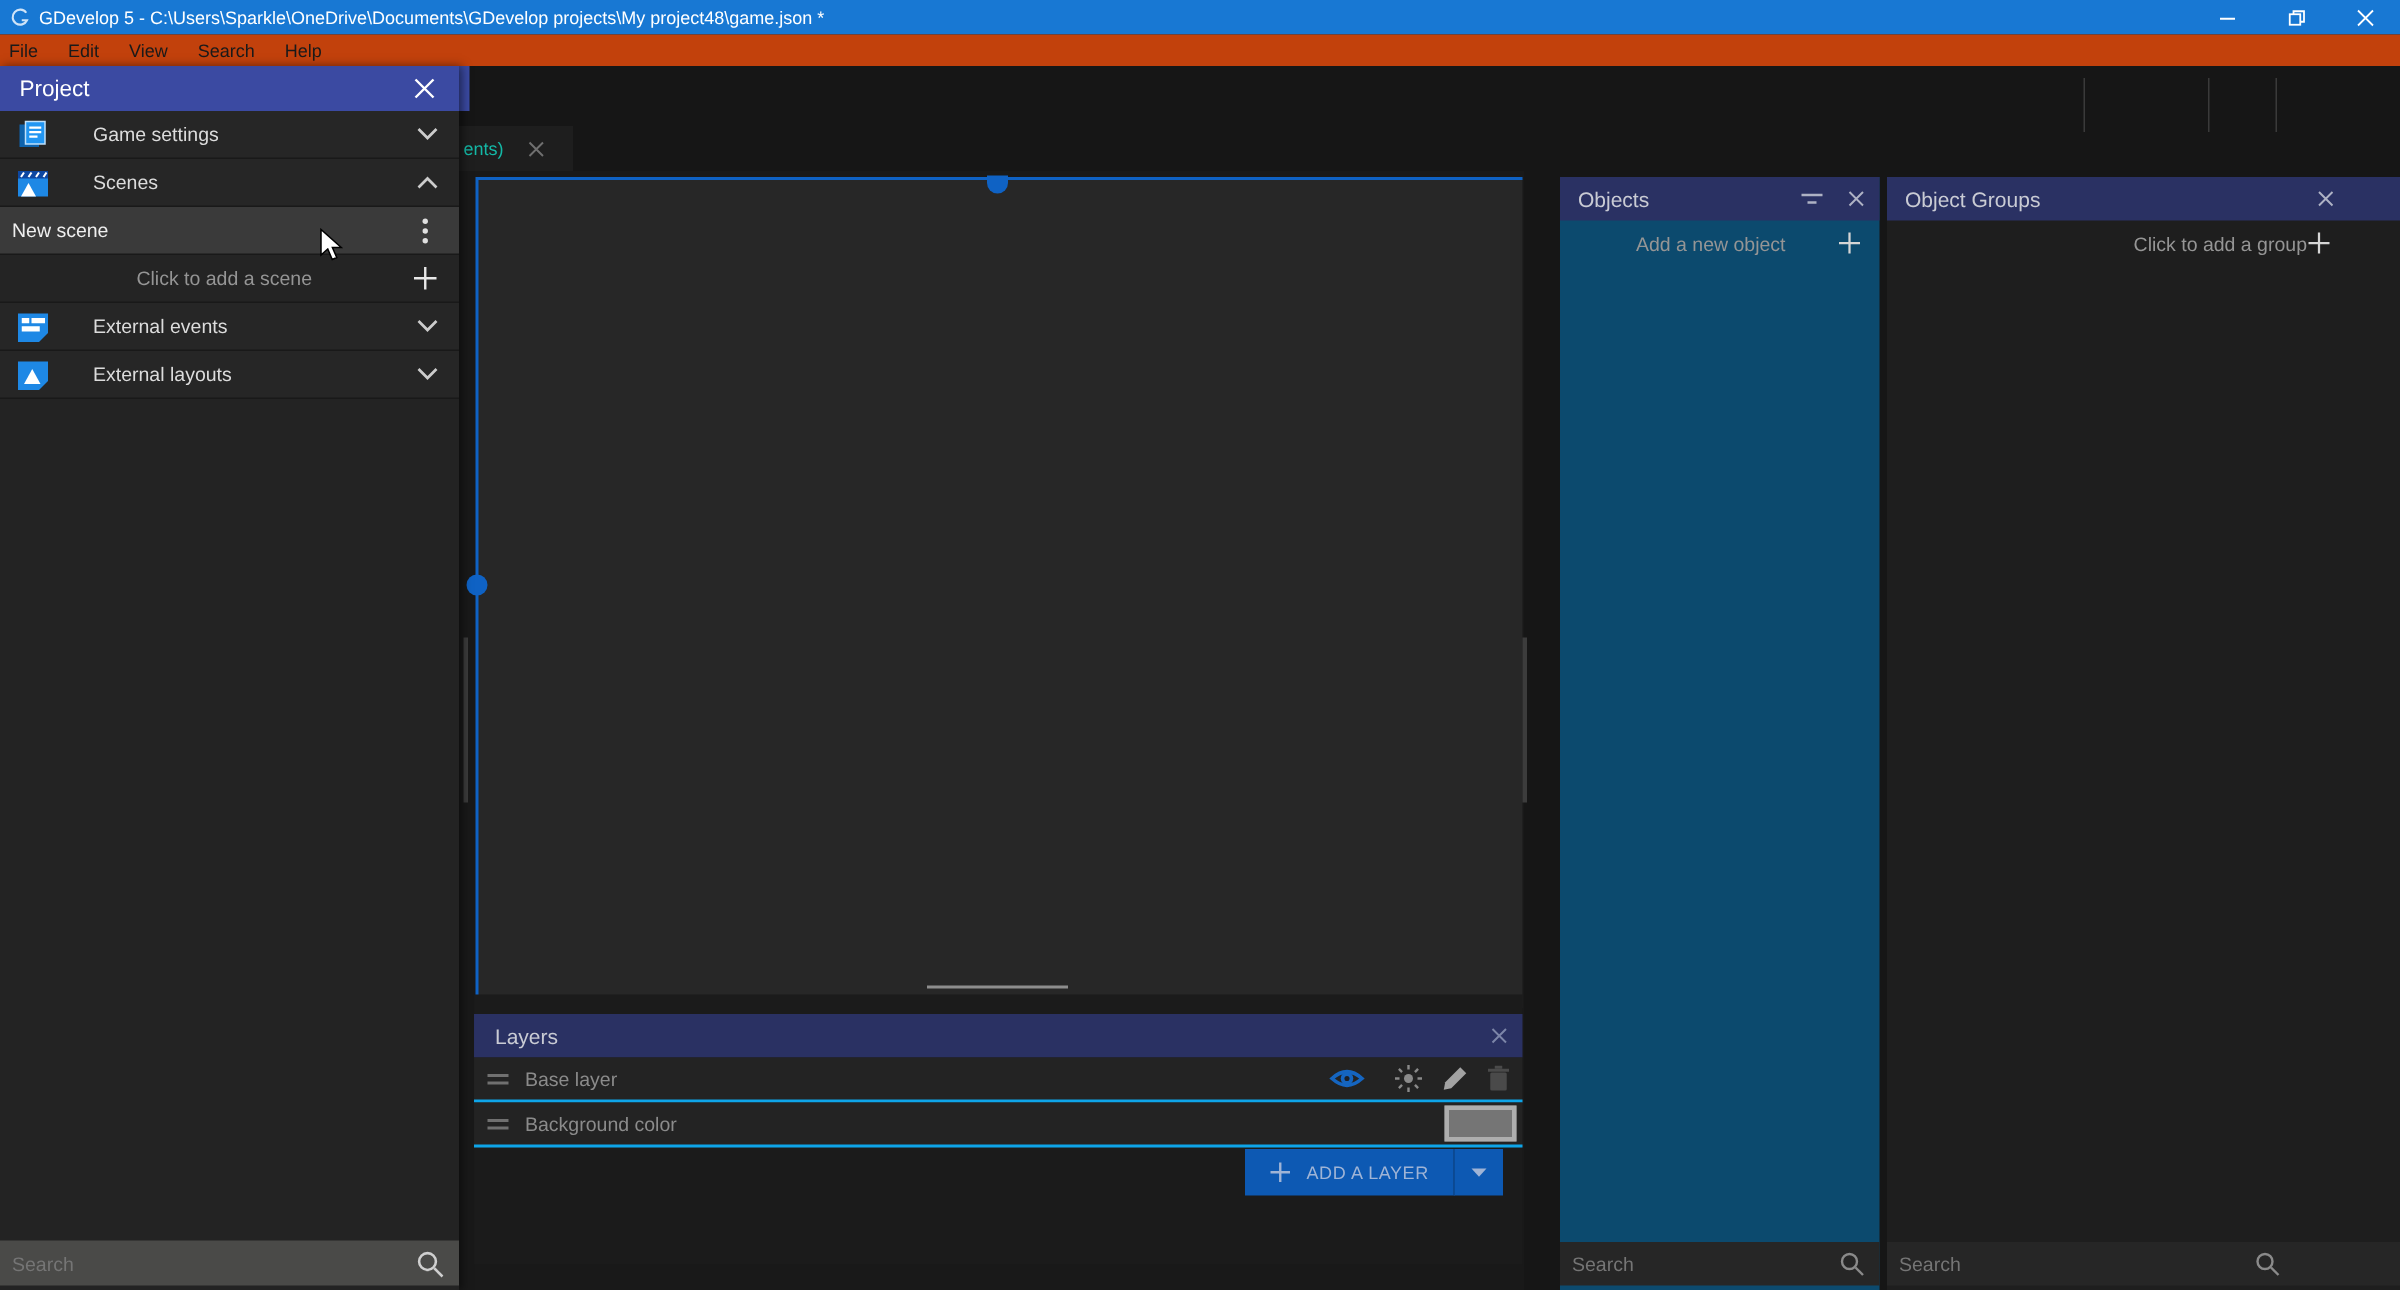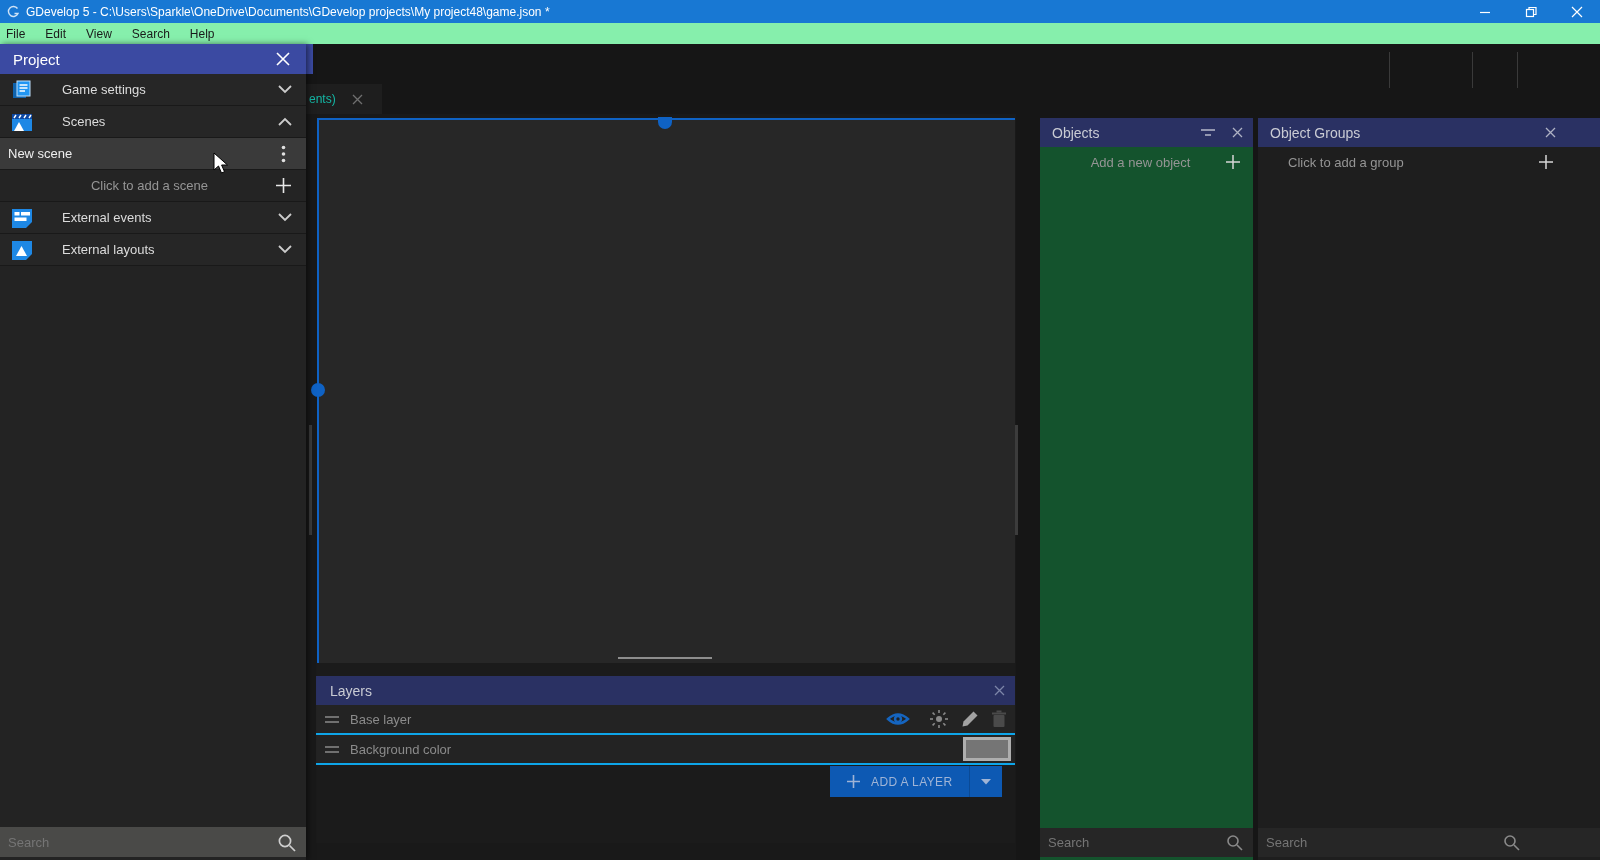--- a/index.html
+++ b/index.html
@@ -6,21 +6,21 @@
   body{width:1600px;height:860px;position:relative;overflow:hidden;
        background:#161616;font-family:"Liberation Sans",sans-serif;
        -webkit-font-smoothing:antialiased}
   .abs{position:absolute}
   .row-flex{display:flex;align-items:center}
   
   .titlebar{left:0;top:0;width:1600px;height:23px;background:#1878d3;display:flex;align-items:center}
   .titlebar-text{color:#fff;font-size:12px;margin-left:8px;white-space:nowrap}
   .win-btn{width:46px;height:23px;display:flex;align-items:center;justify-content:center}
   
-  .menubar{left:0;top:23px;width:1600px;height:21px;background:#86efac;display:flex;align-items:center}
+  .menubar{left:0;top:23px;width:1600px;height:21px;background:#c2410c;display:flex;align-items:center}
   .menu-item{font-size:12px;color:#1a1a1a;padding:0 10px;height:21px;display:flex;align-items:center}
   
   .panel-header{background:#2a3163;color:#c9cbd4;font-size:14px;display:flex;align-items:center}
   .proj-header{background:#3b4aa2;color:#ffffff;font-size:15px;display:flex;align-items:center}
   .side-row{background:#262626;border-bottom:1px solid #191919;display:flex;align-items:center;color:#dcdcdc;font-size:13px}
   .grey-text{color:#959595}
   .search-bar{display:flex;align-items:center}
   .search-input{background:transparent;border:none;outline:none;font-size:13px;
                 font-family:"Liberation Sans",sans-serif;flex:1;height:100%}
   .search-input::placeholder{opacity:1}
@@ -162,21 +162,21 @@
       <span style="color:#9fb4d6;font-size:12px;margin-left:10px;letter-spacing:.4px">ADD A LAYER</span>
     </div>
     <div class="icon-btn" style="width:32px;height:31px;background:#0d59b3;border-left:1px solid #0a4a96">
       <svg width="12" height="8">
           <path d="M1 1 L6 6.5 L11 1 Z" fill="#9fb4d6"></path>
         </svg>
     </div>
   </div>
 </div>
 
-<div class="abs" style="left:1040px;top:118px;width:213px;height:742px;background:#14532d">
+<div class="abs" style="left:1040px;top:118px;width:213px;height:742px;background:#0c4a6e">
   <div class="panel-header" style="height:29px">
     <span style="margin-left:12px">Objects</span>
     <span class="icon-btn" style="margin-left:auto">
       <svg width="16" height="12">
         <line x1="1" y1="3" x2="15" y2="3" stroke="#aeb2c4" stroke-width="1.6"></line>
         <line x1="5" y1="8" x2="11" y2="8" stroke="#aeb2c4" stroke-width="1.6"></line>
       </svg>
     </span>
     <span class="icon-btn" style="margin-left:16px;margin-right:10px">
       <svg width="11" height="11">
@@ -202,21 +202,21 @@
 <div class="abs" style="left:1258px;top:118px;width:342px;height:742px;background:#1e1e1e">
   <div class="panel-header" style="height:29px">
     <span style="margin-left:12px">Object Groups</span>
     <span class="icon-btn" style="margin-left:auto;margin-right:44px">
       <svg width="11" height="11">
           <path d="M1 1 L10 10 M10 1 L1 10" stroke="#aeb2c4" stroke-width="1.3"></path>
         </svg>
     </span>
   </div>
   <div class="row-flex" style="height:30px">
-    <span class="grey-text" style="font-size:13px;flex:1;text-align:left;padding-left:30px">Click to add a group</span>
+    <span class="grey-text" style="font-size:13px;flex:1;text-align:right;padding-left:30px">Click to add a group</span>
     <svg width="16" height="16" style="margin-right:46px">
         <path d="M8 1 V15 M1 8 H15" stroke="#d6d6d6" stroke-width="1.5"></path>
       </svg>
   </div>
   <div class="abs search-bar" style="left:0;top:710px;width:342px;height:29px;background:#262626">
     <input class="search-input" style="color: rgb(138, 138, 138); padding-left: 8px;" placeholder="Search">
     <svg width="17" height="17" style="margin-right:80px">
       <circle cx="7" cy="7" r="5" fill="none" stroke="#8a8a8a" stroke-width="1.6"></circle>
         <line x1="11" y1="11" x2="16" y2="16" stroke="#8a8a8a" stroke-width="1.6"></line>
     </svg>

